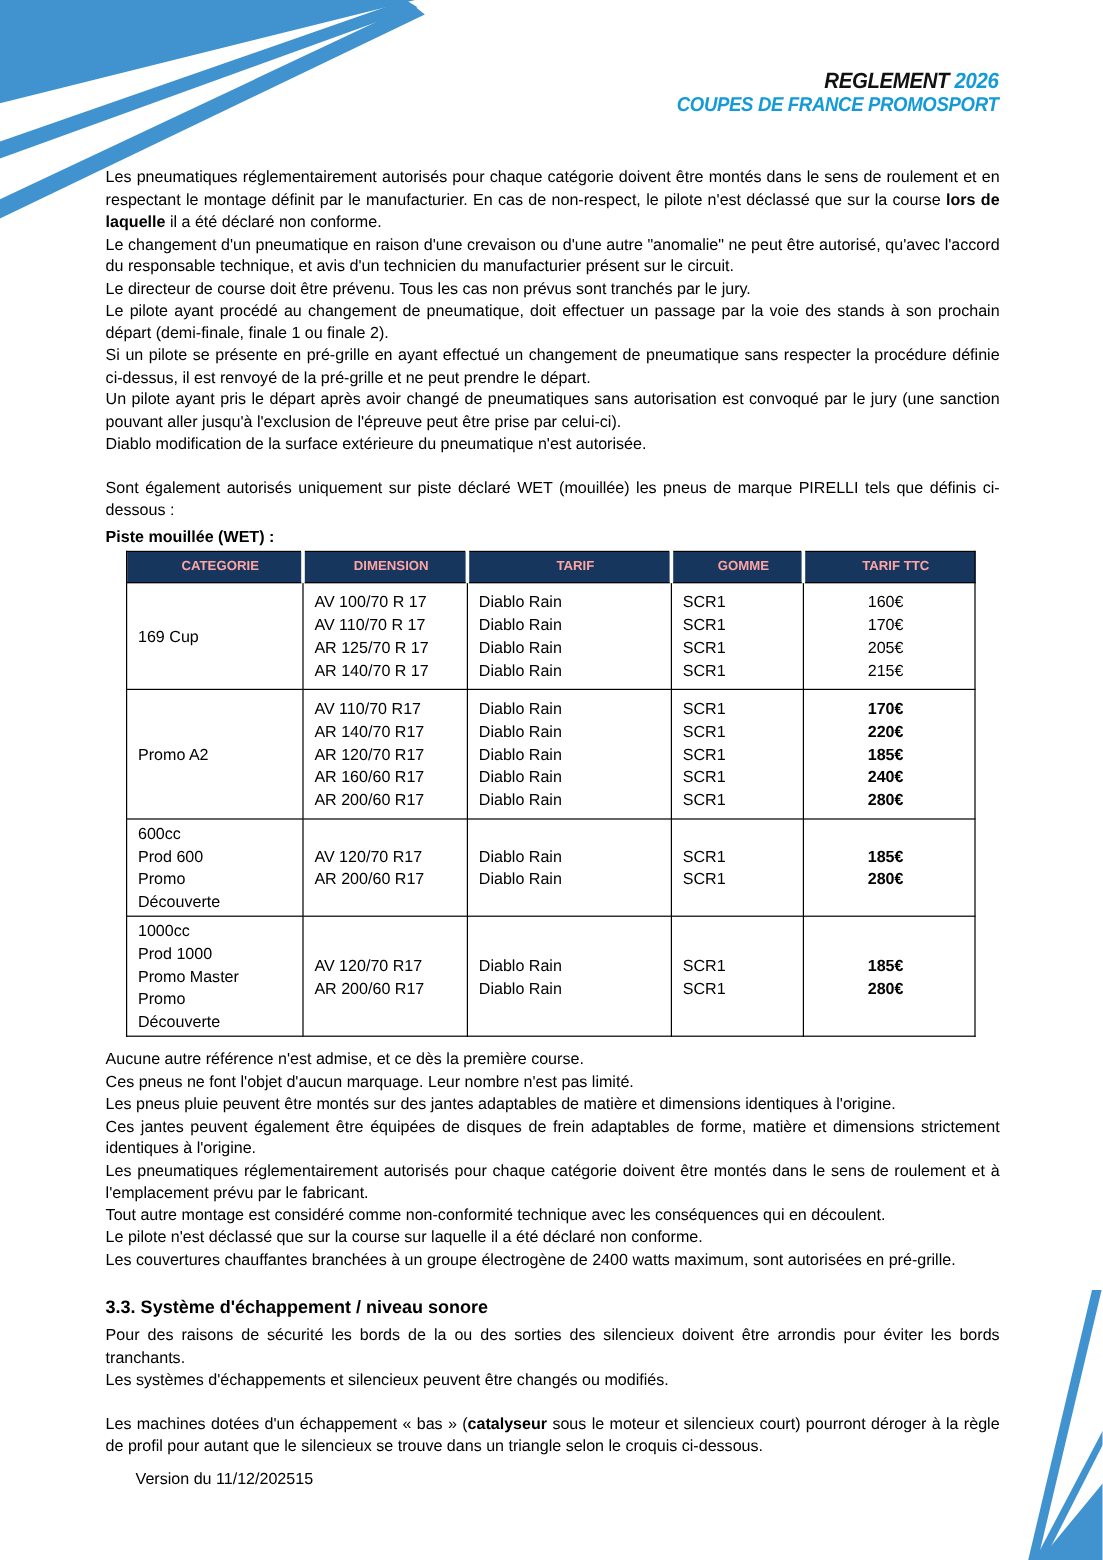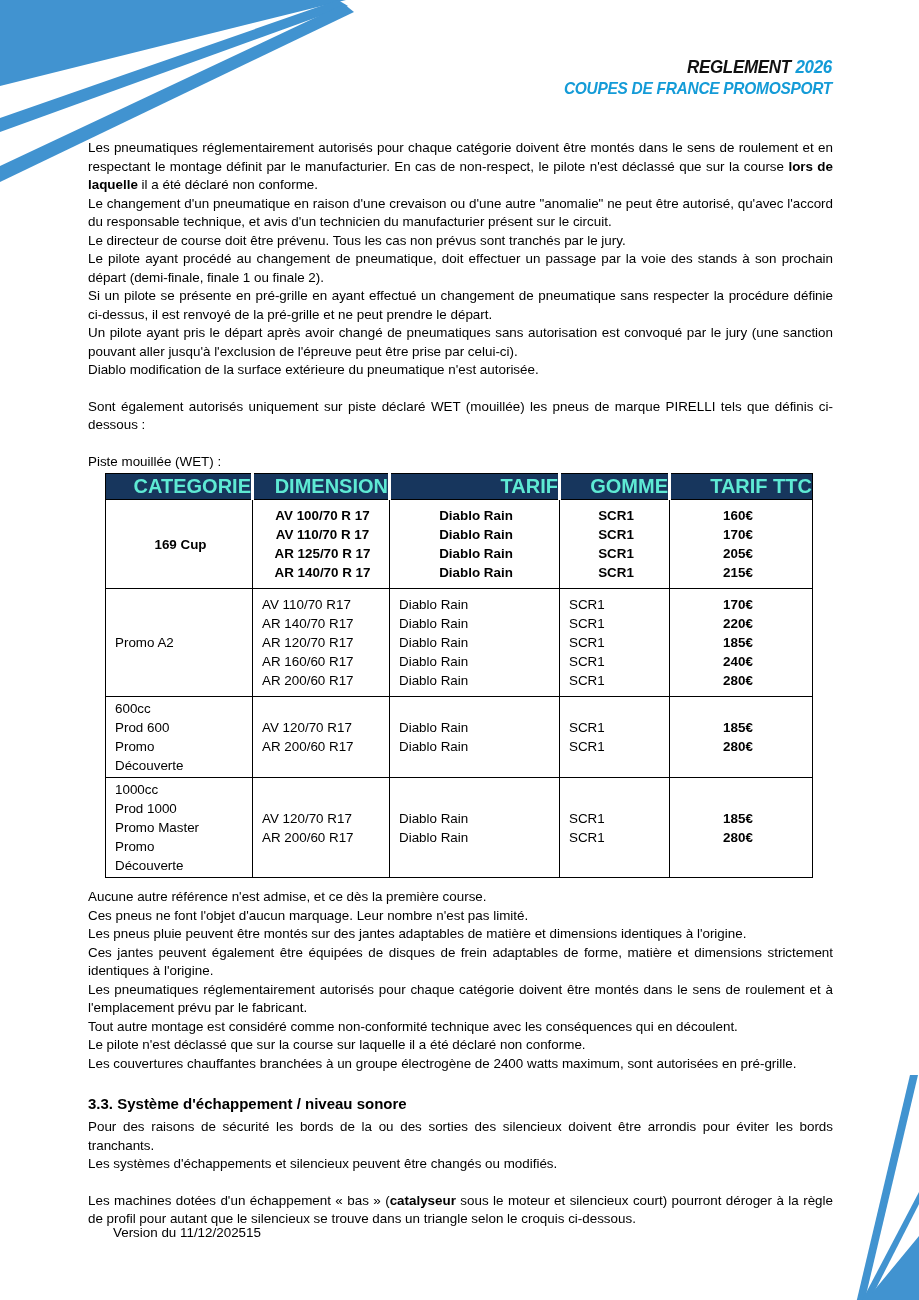--- a/index.html
+++ b/index.html
@@ -23,40 +23,40 @@
   .subtitle { font-size:15.5px; line-height:18px; }
 
   .content {
     position:absolute; left:88px; top:139px; width:745px;
     font-size:13.4px; line-height:18.5px;
   }
   .para { text-align:justify; }
   .spacer { height:18px; }
   .b { font-weight:700; }
 
-  .table-label { font-weight:400; margin-top:18px; }
+  .table-label { font-weight:700; margin-top:4px; }
 
   table.wet-table {
     border-collapse:collapse; table-layout:fixed; width:707px;
     margin:2px 0 0 17px; border:1px solid #000;
     font-size:13.4px; line-height:19px;
   }
   .wet-table th {
-    background:var(--navy); color:#5eead4; font-size:20px;
-    text-align:right; padding:3px 0 3px 10px; height:23px;
+    background:var(--navy); color:#fca5a5; font-size:11px;
+    text-align:center; padding:3px 0 3px 10px; height:23px;
     border-left:3px solid #fff;
   }
   .wet-table th:first-child { border-left:none; }
   .wet-table td {
     border:1px solid #000; vertical-align:middle;
     padding:6px 6px 6px 9px;
   }
   .wet-table td.cat.v-top { vertical-align:top; padding-top:2px; padding-bottom:2px; }
   .wet-table td.price { text-align:center; font-weight:700; padding-left:0; }
-  .wet-table tr.bold-row td { font-weight:700;text-align:center; }
+  .wet-table tr.bold-row td { font-weight:400; }
 
   .after-table { margin-top:10px; }
 
   .section-heading { font-size:15px; line-height:19px; margin:21px 0 5px 0; }
 
   .doc-footer {
     position:absolute; left:113px; top:1225px; width:706px;
     display:flex; font-size:13.4px;
   }
 </style>

